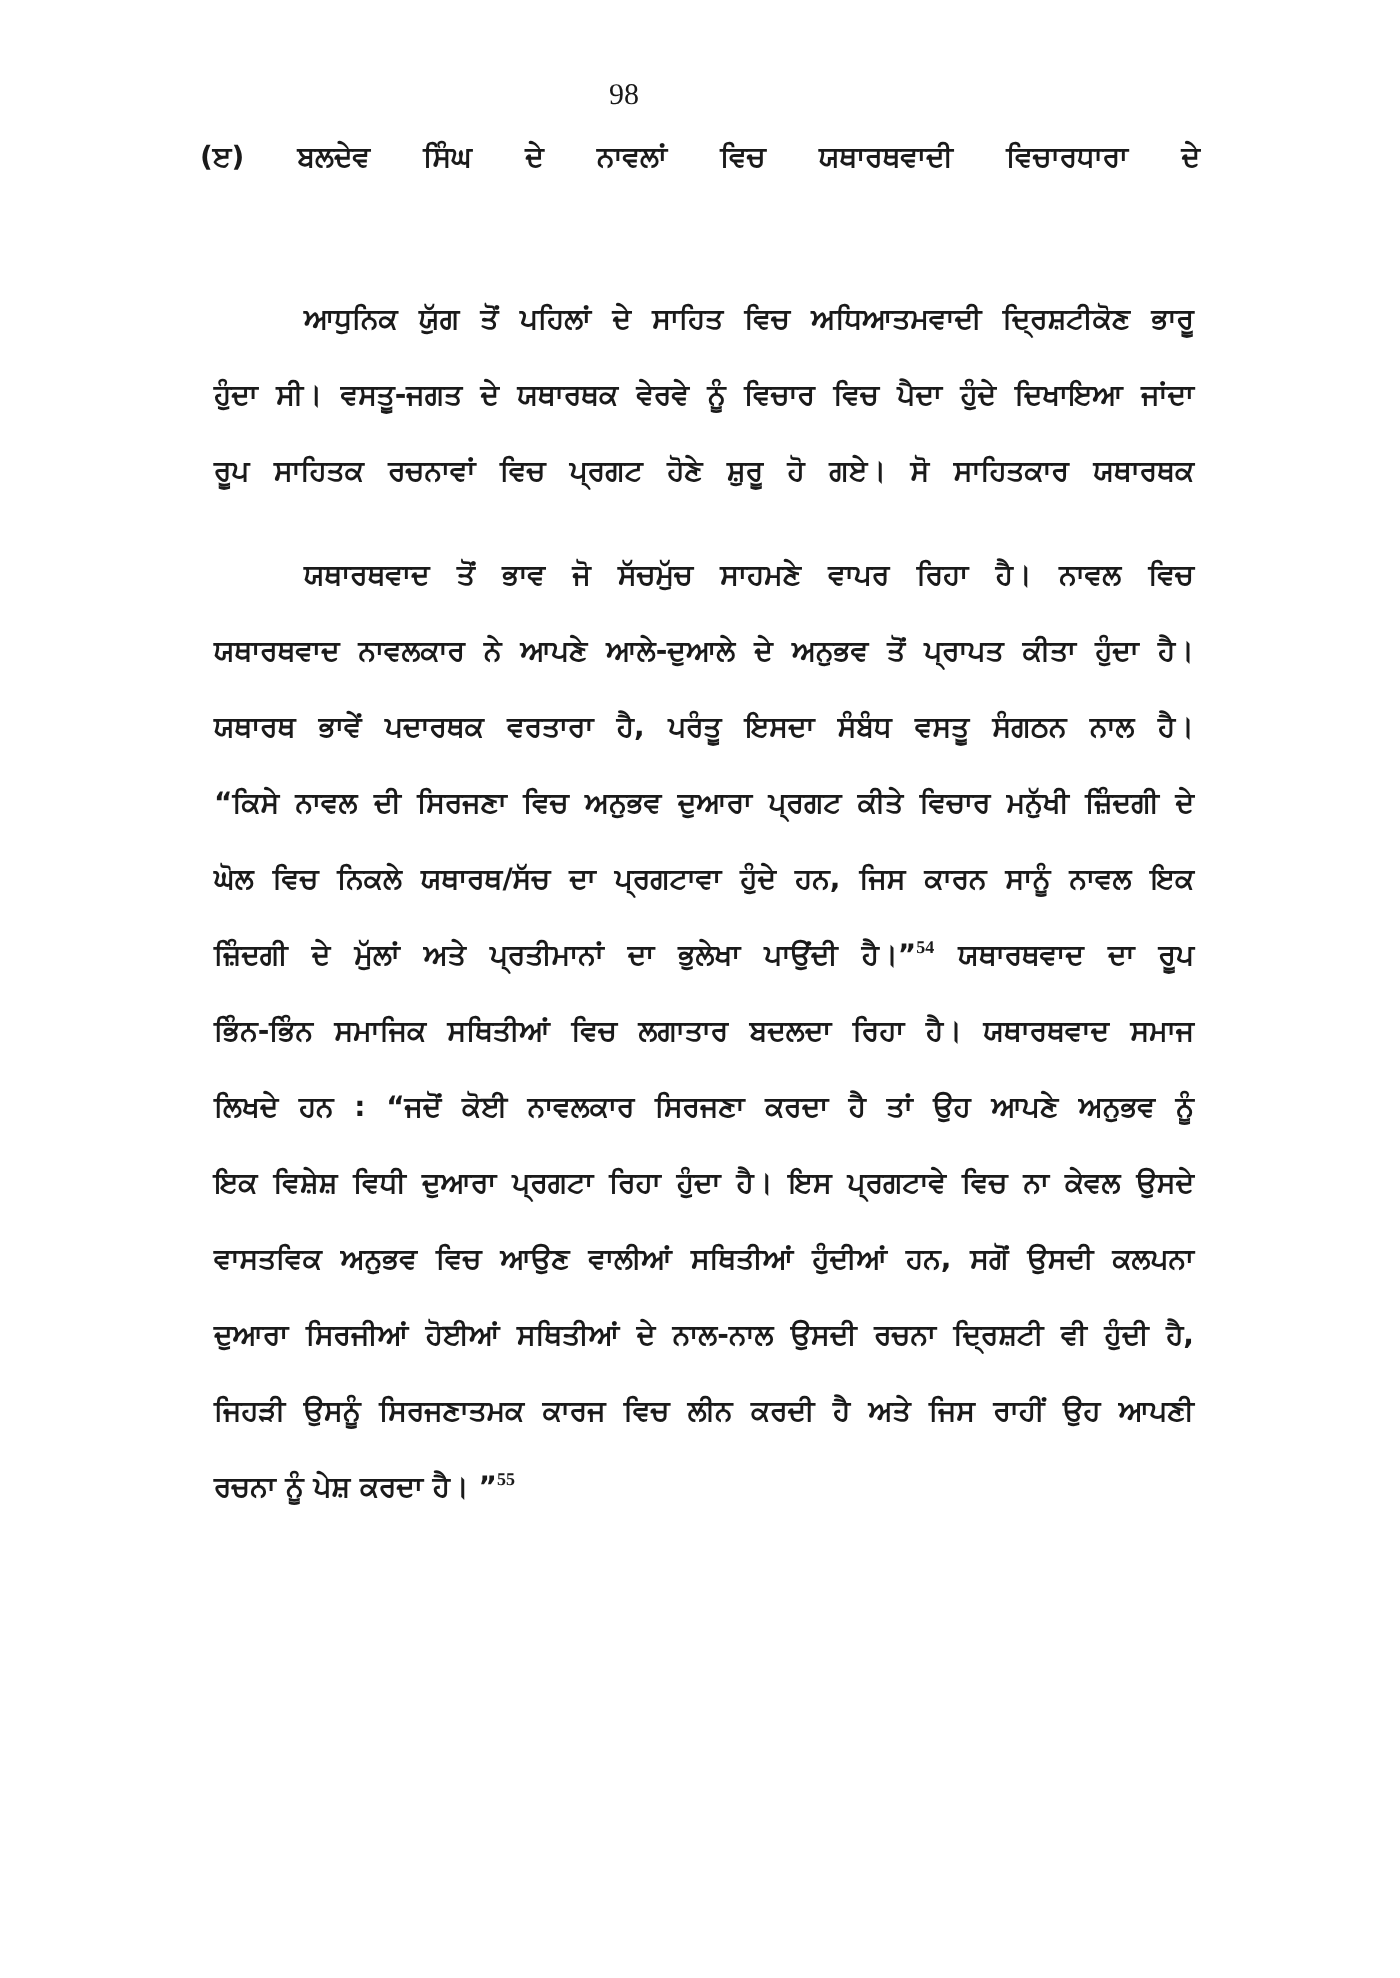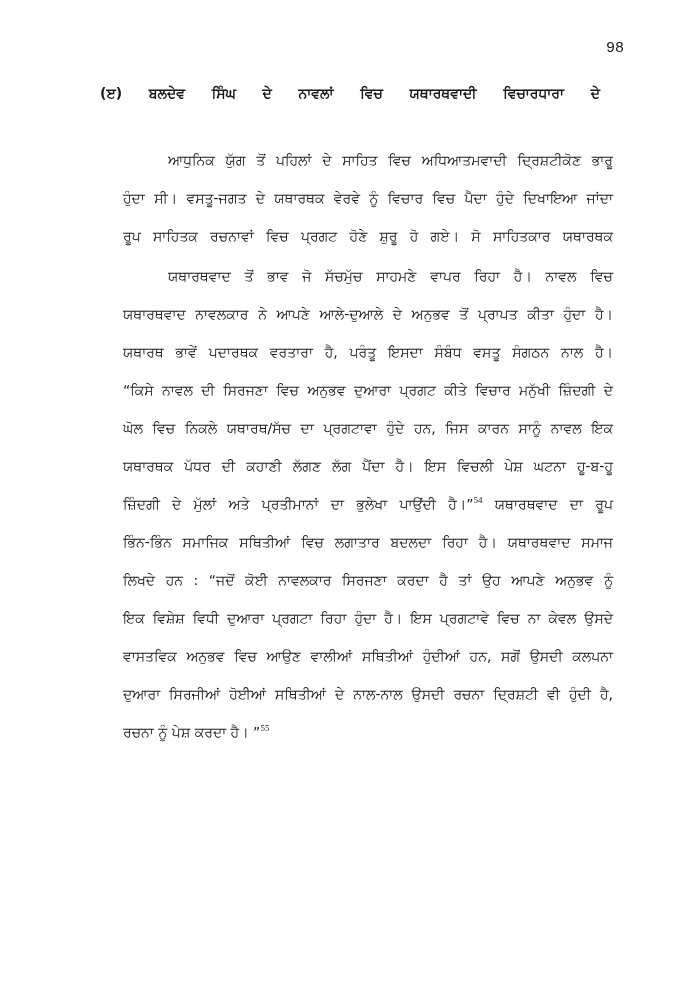--- a/index.html
+++ b/index.html
@@ -1,23 +1,23 @@
 <!DOCTYPE html>
 <html><head>
 <meta charset="utf-8">
 <style>
   html, body { margin:0; padding:0; background:#ffffff; }
   body { width:700px; height:989px; position:relative; overflow:hidden;
          font-family: "DejaVu Sans", "Liberation Sans", sans-serif; color:#1a1a1a; }
-  .page-number { position:absolute; top:40px; left:0; width:624px; text-align:right;
-                 font-family: Liberation Mono, monospace; font-size:15px; }
+  .page-number { position:absolute; top:40px; left:0; width:624px; text-align:center;
+                 font-family: Liberation Serif, serif; font-size:15px; }
   .heading { position:absolute; top:64px; left:100px; width:500px; text-align:center;
              font-size:15.5px; font-weight:bold; line-height:26px; }
-  .heading .line { display:block; white-space:nowrap;margin-top:14px; }
-  .body { position:absolute; left:123px; width:490px; top:145px; }
+  .heading .line { display:block; white-space:nowrap; }
+  .body { position:absolute; left:107px; width:490px; top:145px;font-weight:bold; }
   .line { display:block; height:38px; line-height:30px; font-size:14px;
           white-space:nowrap; text-align:justify; text-align-last:justify; }
   .line.indent { padding-left:45px; }
   .line.last { text-align-last:left; }
   sup { font-family:"Liberation Serif", serif; font-size:9px; vertical-align:super; line-height:0; }
 </style>
 </head>
 <body>
 
 <div class="page-number">98</div>
@@ -25,32 +25,32 @@
 <div class="heading">
   <span class="line">(ੲ)  ਬਲਦੇਵ ਸਿੰਘ ਦੇ ਨਾਵਲਾਂ ਵਿਚ ਯਥਾਰਥਵਾਦੀ ਵਿਚਾਰਧਾਰਾ ਦੇ</span>
 </div>
 
 <div class="body">
   <div>
     <span class="line indent">ਆਧੁਨਿਕ ਯੁੱਗ ਤੋਂ ਪਹਿਲਾਂ ਦੇ ਸਾਹਿਤ ਵਿਚ ਅਧਿਆਤਮਵਾਦੀ ਦ੍ਰਿਸ਼ਟੀਕੋਣ ਭਾਰੂ</span>
     <span class="line">ਹੁੰਦਾ ਸੀ। ਵਸਤੂ-ਜਗਤ ਦੇ ਯਥਾਰਥਕ ਵੇਰਵੇ ਨੂੰ ਵਿਚਾਰ ਵਿਚ ਪੈਦਾ ਹੁੰਦੇ ਦਿਖਾਇਆ ਜਾਂਦਾ</span>
     <span class="line">ਰੂਪ ਸਾਹਿਤਕ ਰਚਨਾਵਾਂ ਵਿਚ ਪ੍ਰਗਟ ਹੋਣੇ ਸ਼ੁਰੂ ਹੋ ਗਏ। ਸੋ ਸਾਹਿਤਕਾਰ ਯਥਾਰਥਕ</span>
   </div>
-  <div style="margin-top:2px;">
+  <div style="margin-top:14px;">
     <span class="line indent">ਯਥਾਰਥਵਾਦ ਤੋਂ ਭਾਵ ਜੋ ਸੱਚਮੁੱਚ ਸਾਹਮਣੇ ਵਾਪਰ ਰਿਹਾ ਹੈ। ਨਾਵਲ ਵਿਚ</span>
     <span class="line">ਯਥਾਰਥਵਾਦ ਨਾਵਲਕਾਰ ਨੇ ਆਪਣੇ ਆਲੇ-ਦੁਆਲੇ ਦੇ ਅਨੁਭਵ ਤੋਂ ਪ੍ਰਾਪਤ ਕੀਤਾ ਹੁੰਦਾ ਹੈ।</span>
     <span class="line">ਯਥਾਰਥ ਭਾਵੇਂ ਪਦਾਰਥਕ ਵਰਤਾਰਾ ਹੈ, ਪਰੰਤੂ ਇਸਦਾ ਸੰਬੰਧ ਵਸਤੂ ਸੰਗਠਨ ਨਾਲ ਹੈ।</span>
     <span class="line">“ਕਿਸੇ ਨਾਵਲ ਦੀ ਸਿਰਜਣਾ ਵਿਚ ਅਨੁਭਵ ਦੁਆਰਾ ਪ੍ਰਗਟ ਕੀਤੇ ਵਿਚਾਰ ਮਨੁੱਖੀ ਜ਼ਿੰਦਗੀ ਦੇ</span>
     <span class="line">ਘੋਲ ਵਿਚ ਨਿਕਲੇ ਯਥਾਰਥ/ਸੱਚ ਦਾ ਪ੍ਰਗਟਾਵਾ ਹੁੰਦੇ ਹਨ, ਜਿਸ ਕਾਰਨ ਸਾਨੂੰ ਨਾਵਲ ਇਕ</span>
-    <span class="line">ਯਥਾਰਥਕ ਪੱਧਰ ਦੀ ਕਹਾਣੀ ਲੱਗਣ ਲੱਗ ਪੈਂਦਾ ਹੈ। ਇਸ ਵਿਚਲੀ ਪੇਸ਼ ਘਟਨਾ ਹੂ-ਬ-ਹੂ</span>
     <span class="line">
       <span>ਜ਼ਿੰਦਗੀ ਦੇ ਮੁੱਲਾਂ ਅਤੇ ਪ੍ਰਤੀਮਾਨਾਂ ਦਾ ਭੁਲੇਖਾ ਪਾਉਂਦੀ ਹੈ।”</span><sup>54</sup><span> ਯਥਾਰਥਵਾਦ ਦਾ ਰੂਪ</span>
     </span>
     <span class="line">ਭਿੰਨ-ਭਿੰਨ ਸਮਾਜਿਕ ਸਥਿਤੀਆਂ ਵਿਚ ਲਗਾਤਾਰ ਬਦਲਦਾ ਰਿਹਾ ਹੈ। ਯਥਾਰਥਵਾਦ ਸਮਾਜ</span>
     <span class="line">ਲਿਖਦੇ ਹਨ : “ਜਦੋਂ ਕੋਈ ਨਾਵਲਕਾਰ ਸਿਰਜਣਾ ਕਰਦਾ ਹੈ ਤਾਂ ਉਹ ਆਪਣੇ ਅਨੁਭਵ ਨੂੰ</span>
     <span class="line">ਇਕ ਵਿਸ਼ੇਸ਼ ਵਿਧੀ ਦੁਆਰਾ ਪ੍ਰਗਟਾ ਰਿਹਾ ਹੁੰਦਾ ਹੈ। ਇਸ ਪ੍ਰਗਟਾਵੇ ਵਿਚ ਨਾ ਕੇਵਲ ਉਸਦੇ</span>
     <span class="line">ਵਾਸਤਵਿਕ ਅਨੁਭਵ ਵਿਚ ਆਉਣ ਵਾਲੀਆਂ ਸਥਿਤੀਆਂ ਹੁੰਦੀਆਂ ਹਨ, ਸਗੋਂ ਉਸਦੀ ਕਲਪਨਾ</span>
     <span class="line">ਦੁਆਰਾ ਸਿਰਜੀਆਂ ਹੋਈਆਂ ਸਥਿਤੀਆਂ ਦੇ ਨਾਲ-ਨਾਲ ਉਸਦੀ ਰਚਨਾ ਦ੍ਰਿਸ਼ਟੀ ਵੀ ਹੁੰਦੀ ਹੈ,</span>
+    <span class="line">ਜਿਹੜੀ ਉਸਨੂੰ ਸਿਰਜਣਾਤਮਕ ਕਾਰਜ ਵਿਚ ਲੀਨ ਕਰਦੀ ਹੈ ਅਤੇ ਜਿਸ ਰਾਹੀਂ ਉਹ ਆਪਣੀ</span>
     <span class="line last">
       <span>ਰਚਨਾ ਨੂੰ ਪੇਸ਼ ਕਰਦਾ ਹੈ। ”</span><sup>55</sup>
     </span>
   </div>
 </div>
 
 </body></html>

